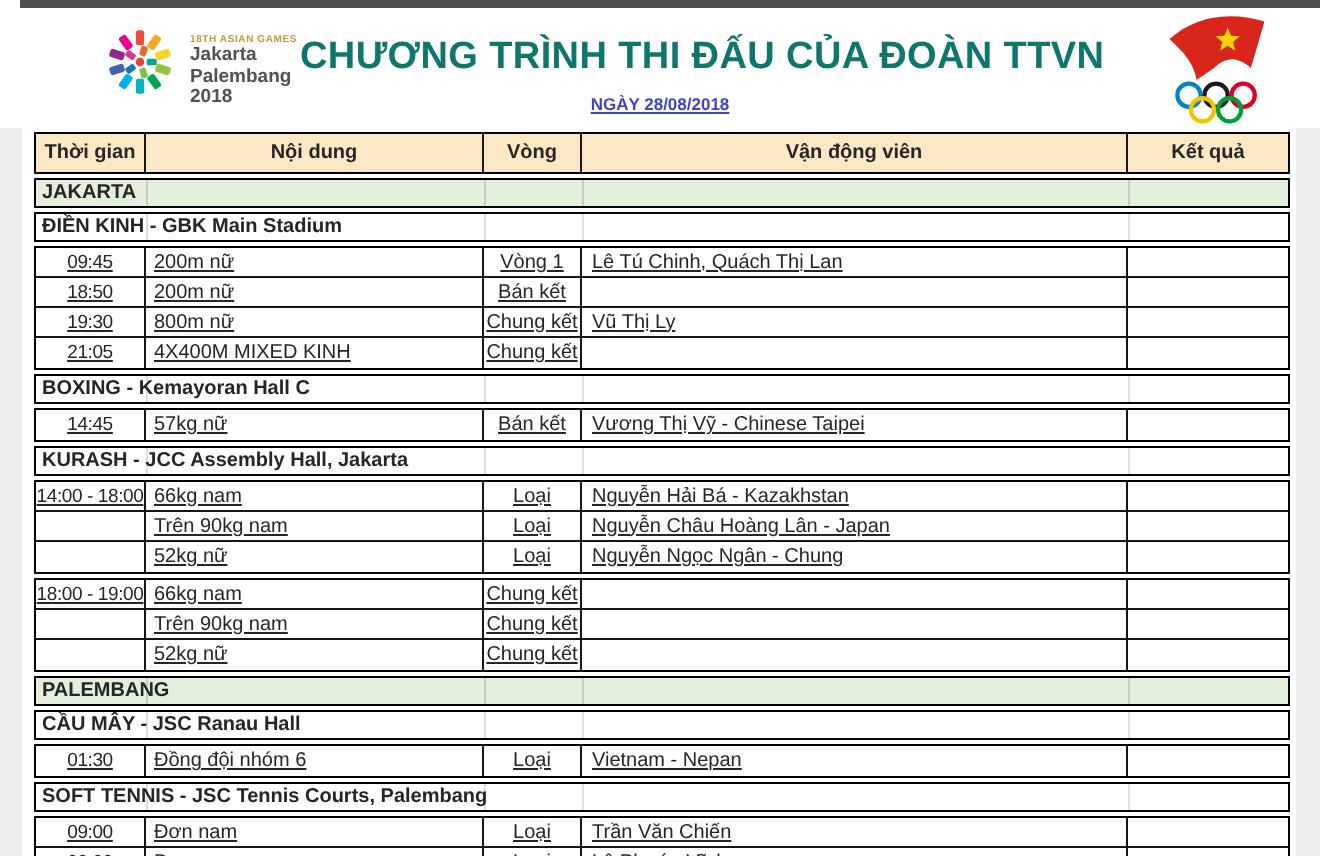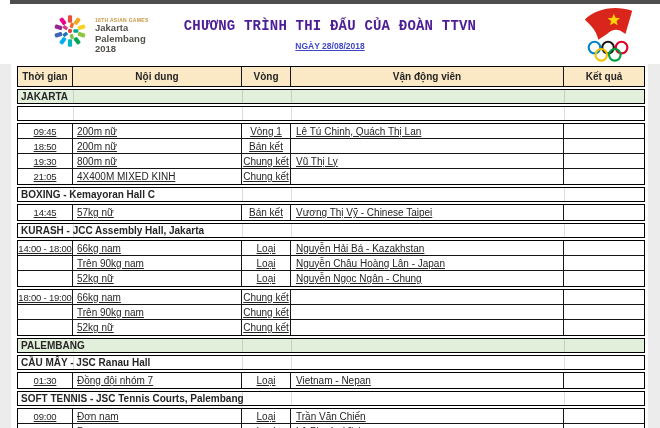--- a/index.html
+++ b/index.html
@@ -15,21 +15,21 @@
 
   
   .page-header { position:absolute; left:0; top:4px; width:660px; height:60px; background:#fff; }
   .games-logo { position:absolute; left:50px; top:4px; display:flex; align-items:flex-start; }
   .games-logo svg { width:40px; height:46px; }
   .logo-text { margin-left:5px; padding-top:9px; }
   .logo-caption { font-size:5px; font-weight:bold; color:#c9963f; letter-spacing:.3px; }
   .logo-line { font-size:9.5px; font-weight:bold; color:#55524c; line-height:10.5px; }
 
   .title-wrap { position:absolute; left:150px; width:360px; top:14px; text-align:center; }
-  .page-title { font-size:14px; font-weight:bold; color:#4c1d95; letter-spacing:.2px; white-space:nowrap;font-family:Liberation Mono, monospace; }
+  .page-title { font-size:19px; font-weight:bold; color:#0f766e; letter-spacing:.2px; white-space:nowrap; }
   .page-date  { font-size:8.5px; font-weight:bold; color:#4046c6; margin-top:7px;text-decoration:underline; }
 
   .voc-logo { position:absolute; left:576px; top:1px; }
   .voc-logo svg { width:66px; height:60px; }
 
   
   .schedule { position:absolute; left:17px; top:66px; width:628px; }
   .block { box-sizing:border-box; border:1px solid #000000; margin-bottom:2px; background:#fff; }
 
   .header-row { display:flex; box-sizing:border-box; height:19px; background:#fbe8c4; }
@@ -175,20 +175,21 @@
         <div class="vline" style="left: 546px;"></div>
         <div class="" style="position: relative;">JAKARTA</div>
       </div>
     </div>
     <div class="block">
       <div class="venue-row">
         <div class="vline" style="left: 55px;"></div>
         <div class="vline" style="left: 224px;"></div>
         <div class="vline" style="left: 273px;"></div>
         <div class="vline" style="left: 546px;"></div>
+        <div class="" style="position: relative;">ĐIỀN KINH - GBK Main Stadium</div>
       </div>
     </div>
     <div class="block">
       <div class="data-row">
         <div class="cell c-time">09:45</div>
         <div class="cell c-event">200m nữ</div>
         <div class="cell c-round">Vòng 1</div>
         <div class="cell c-ath">Lê Tú Chinh, Quách Thị Lan</div>
         <div class="cell c-res"></div>
       </div>
@@ -301,21 +302,21 @@
         <div class="vline" style="left: 55px;"></div>
         <div class="vline" style="left: 224px;"></div>
         <div class="vline" style="left: 273px;"></div>
         <div class="vline" style="left: 546px;"></div>
         <div class="" style="position: relative;">CẦU MÂY - JSC Ranau Hall</div>
       </div>
     </div>
     <div class="block">
       <div class="data-row">
         <div class="cell c-time">01:30</div>
-        <div class="cell c-event">Đồng đội nhóm 7</div>
+        <div class="cell c-event">Đồng đội nhóm 6</div>
         <div class="cell c-round">Loại</div>
         <div class="cell c-ath">Vietnam - Nepan</div>
         <div class="cell c-res"></div>
       </div>
     </div>
     <div class="block">
       <div class="venue-row">
         <div class="vline" style="left: 55px;"></div>
         <div class="vline" style="left: 224px;"></div>
         <div class="vline" style="left: 273px;"></div>

